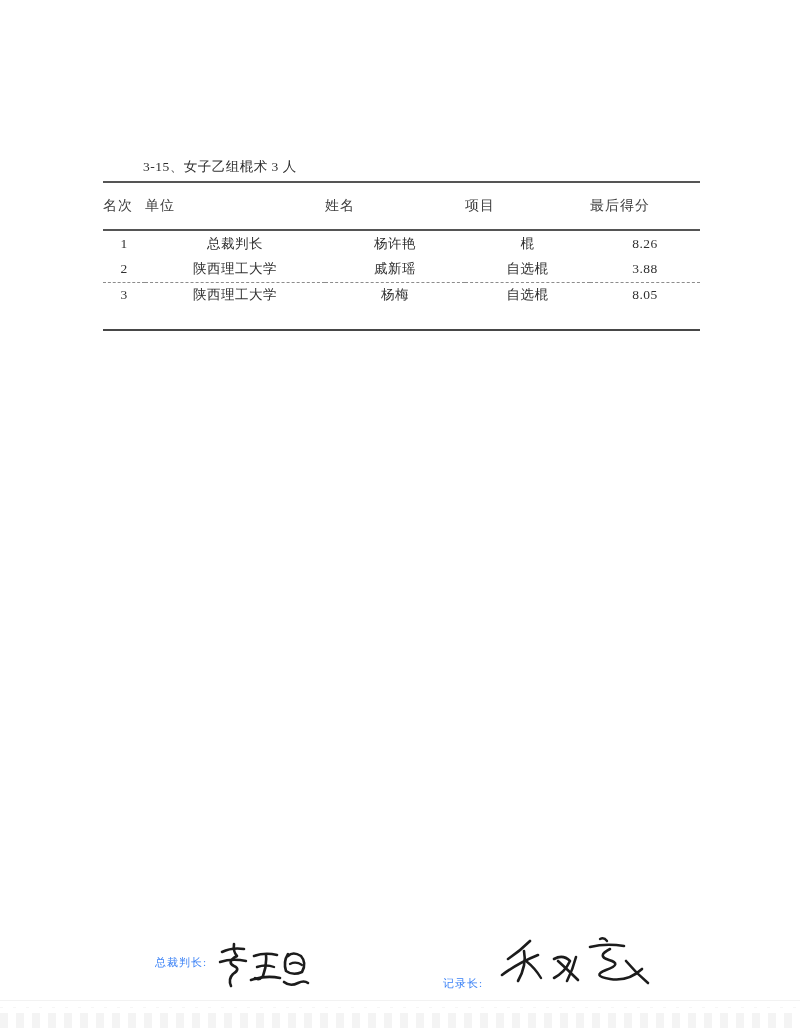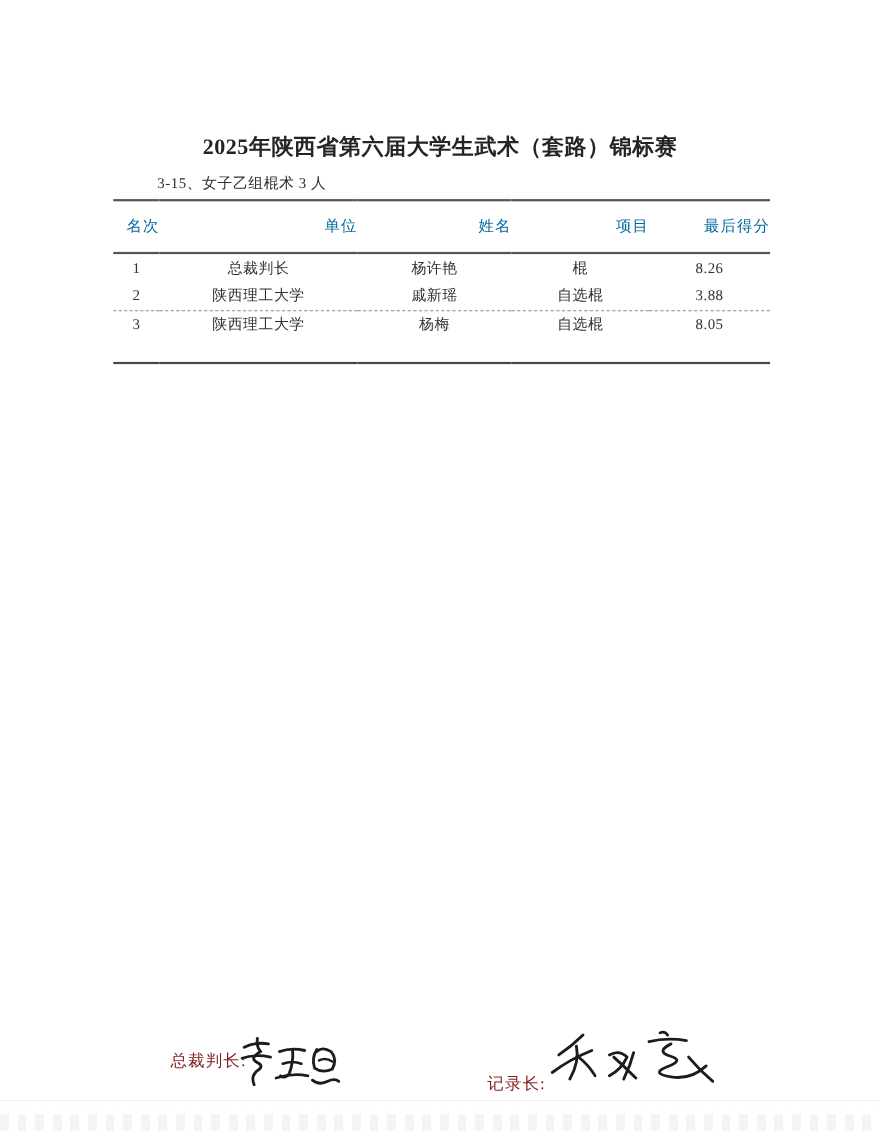--- a/index.html
+++ b/index.html
@@ -38,41 +38,41 @@
     width: 597px;
     border-collapse: collapse;
     table-layout: fixed;
     border-top: 2.5px solid #555555;
     border-bottom: 2.5px solid #474747;
   }
   table.results th {
     height: 48px;
     font-weight: normal;
     font-size: 14px;
-    text-align: right;
+    text-align: left;
     vertical-align: middle;
-    color: #0369a1;
+    color: #404040;
     border-bottom: 2.5px solid #555555;
     letter-spacing: 1px;
   }
   table.results td {
     height: 26px;
     font-size: 13.5px;
     text-align: center;
     vertical-align: middle;
     color: #303030;
     letter-spacing: 0.5px;
   }
   tr.dashed-top td {
     border-top: 1px dashed #8c8c8c;
   }
   tr.spacer td { height: 22px; }
   .sig-label {
-    font-size: 15px;
-    color: #7f1d1d;
+    font-size: 11px;
+    color: #3b82f6;
     letter-spacing: 1px;
   }
   .sig-label.chief { position: absolute; left: 155px; top: 955px; }
   .sig-label.recorder { position: absolute; left: 443px; top: 976px; }
   svg.signature { position: absolute; }
   svg.signature path {
     fill: none;
     stroke: #1c1c1c;
     stroke-linecap: round;
     stroke-linejoin: round;
@@ -88,21 +88,20 @@
       repeating-linear-gradient(90deg, #f6f6f6 0 3px, #ffffff 3px 13px) 0 11px / 100% 1px no-repeat,
       repeating-linear-gradient(90deg, #f4f4f4 0 8px, #ffffff 8px 16px) 0 17px / 100% 15px no-repeat;
     pointer-events: none;
   }
 </style>
 </head>
 <body>
 
 <div class="page">
 
-  <h1 class="title">2025年陕西省第六届大学生武术（套路）锦标赛</h1>
 
   <div class="subtitle">3-15、女子乙组棍术 3 人</div>
 
   <table class="results">
     <colgroup>
       <col style="width:42px">
       <col style="width:180px">
       <col style="width:140px">
       <col style="width:125px">
       <col style="width:110px">

